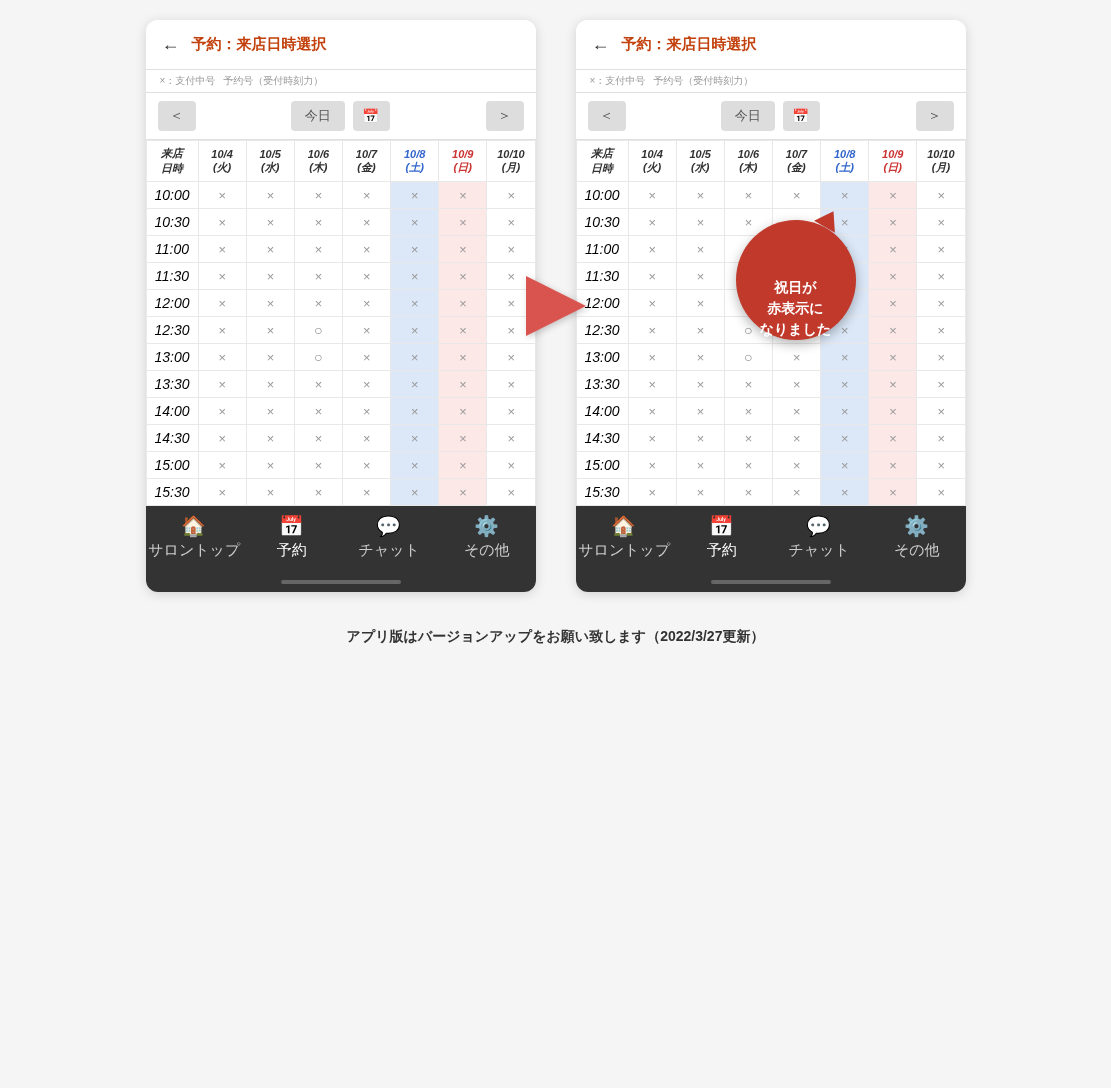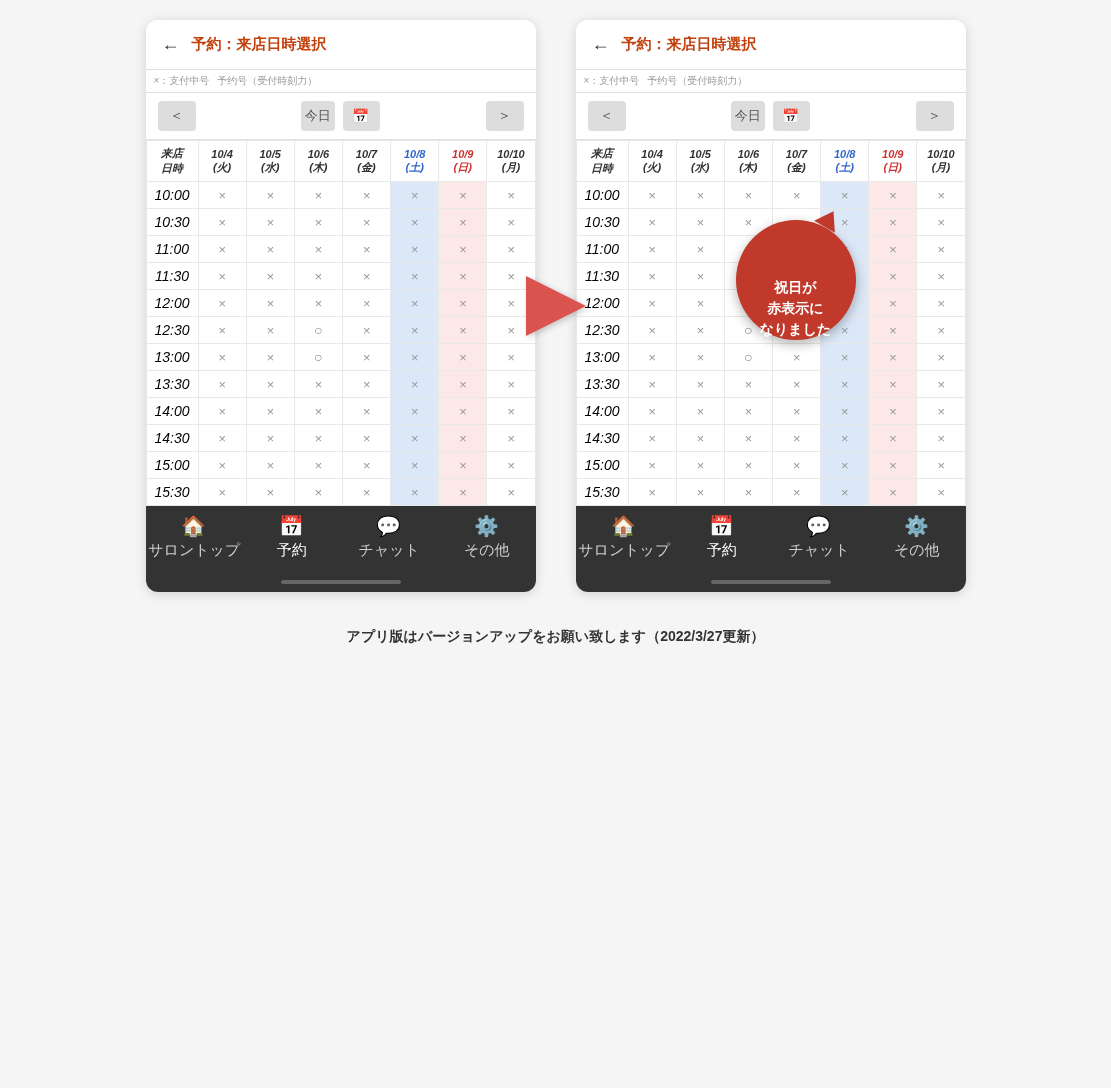--- a/index.html
+++ b/index.html
@@ -42,21 +42,21 @@
       cursor: pointer;
       margin-right: 12px;
     }
     .header-title {
       font-size: 15px;
       font-weight: 600;
       color: #c2410c;
     }
     .sub-header {
       display: flex;
-      padding: 4px 8px;
+      padding: 4px 14px;
       border-bottom: 1px solid #e0e0e0;
       font-size: 10px;
       color: #999;
       background: #fff;
     }
     .sub-header span { margin-right: 8px; }
     .nav-bar {
       display: flex;
       align-items: center;
       justify-content: space-between;
@@ -74,21 +74,21 @@
       color: #555;
     }
     .nav-center {
       display: flex;
       gap: 8px;
     }
     .today-btn {
       background: #ddd;
       border: none;
       border-radius: 4px;
-      padding: 6px 4px;
+      padding: 6px 14px;
       font-size: 13px;
       cursor: pointer;
       color: #555;
     }
     .cal-icon-btn {
       background: #ddd;
       border: none;
       border-radius: 4px;
       padding: 6px 10px;
       font-size: 14px;

